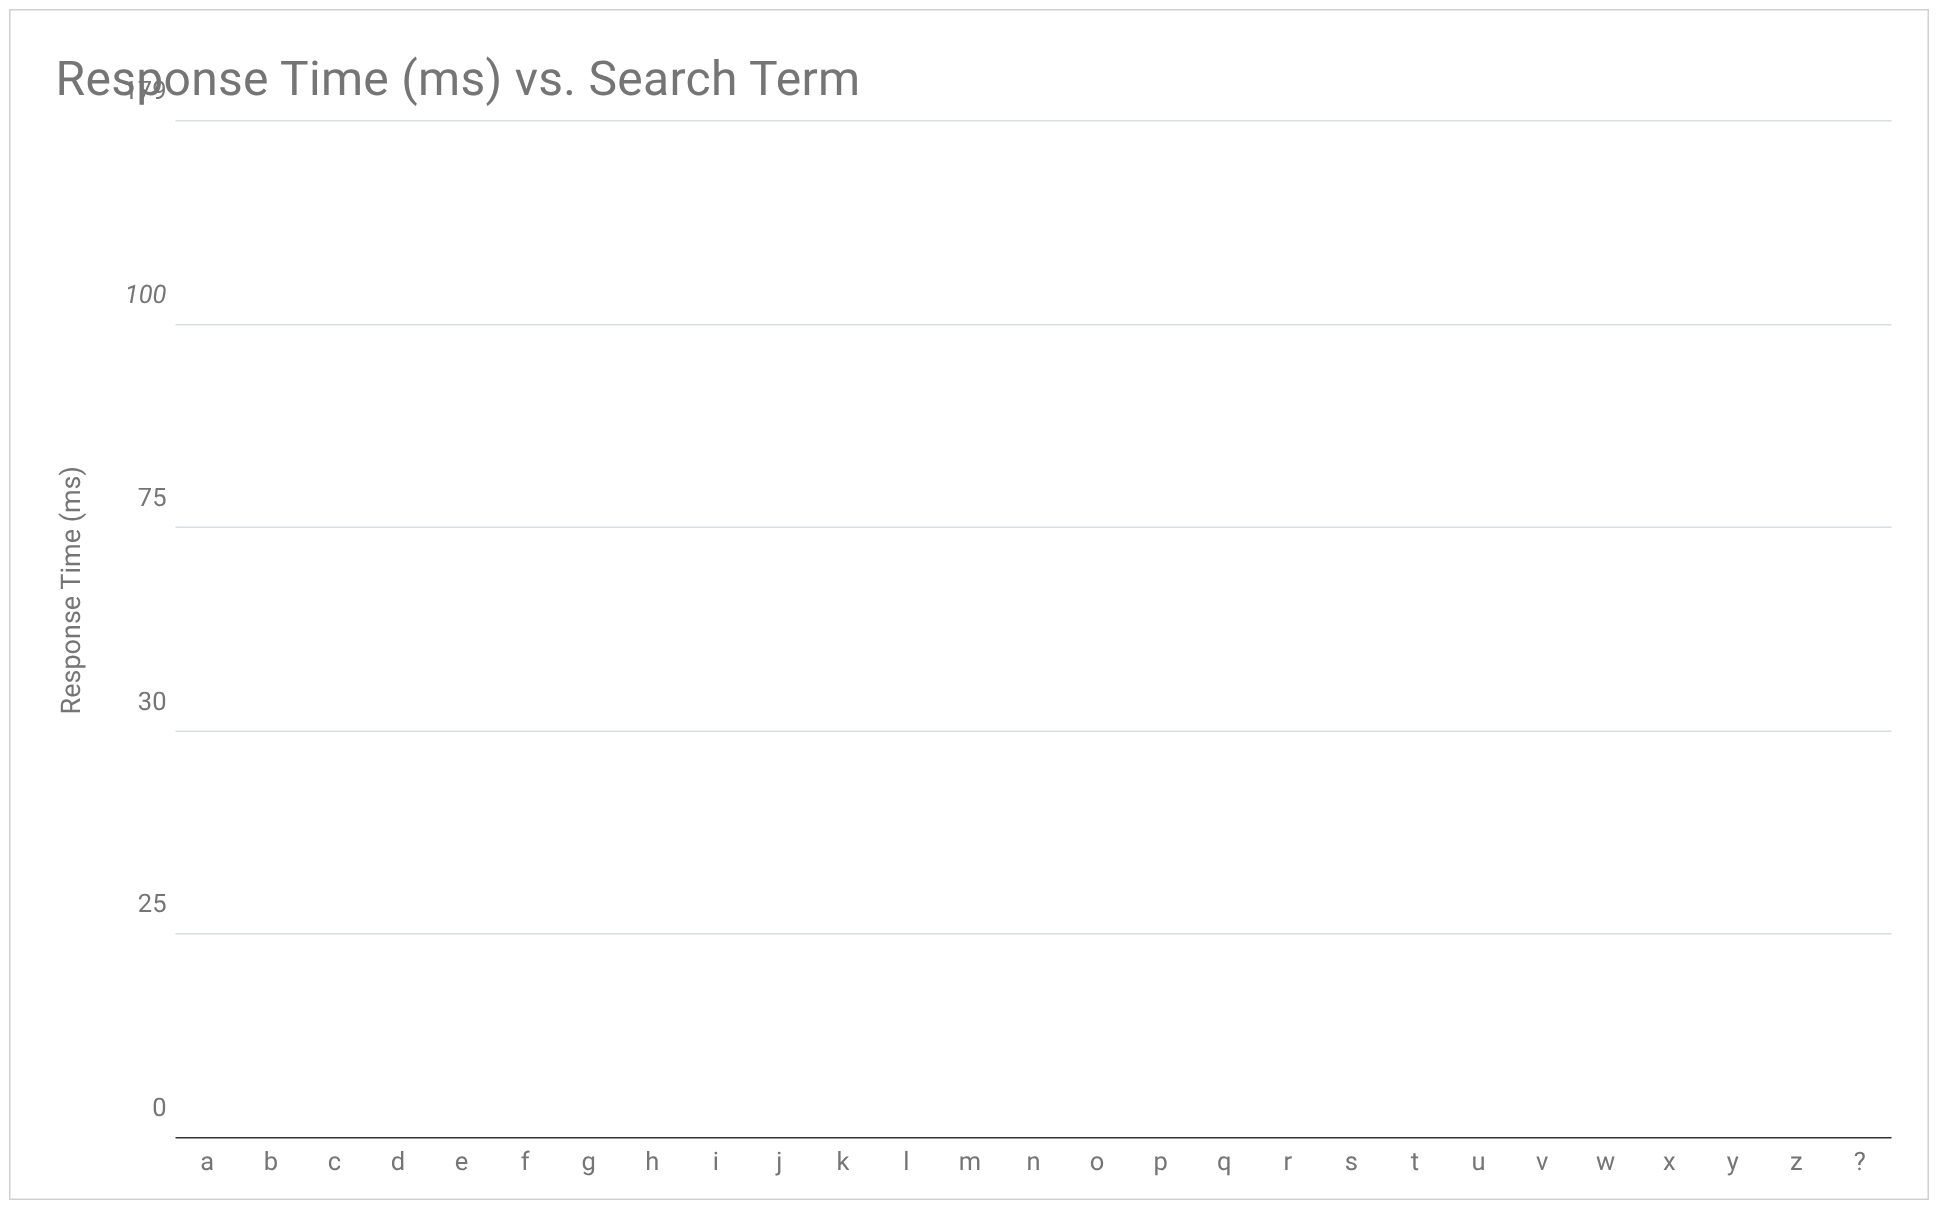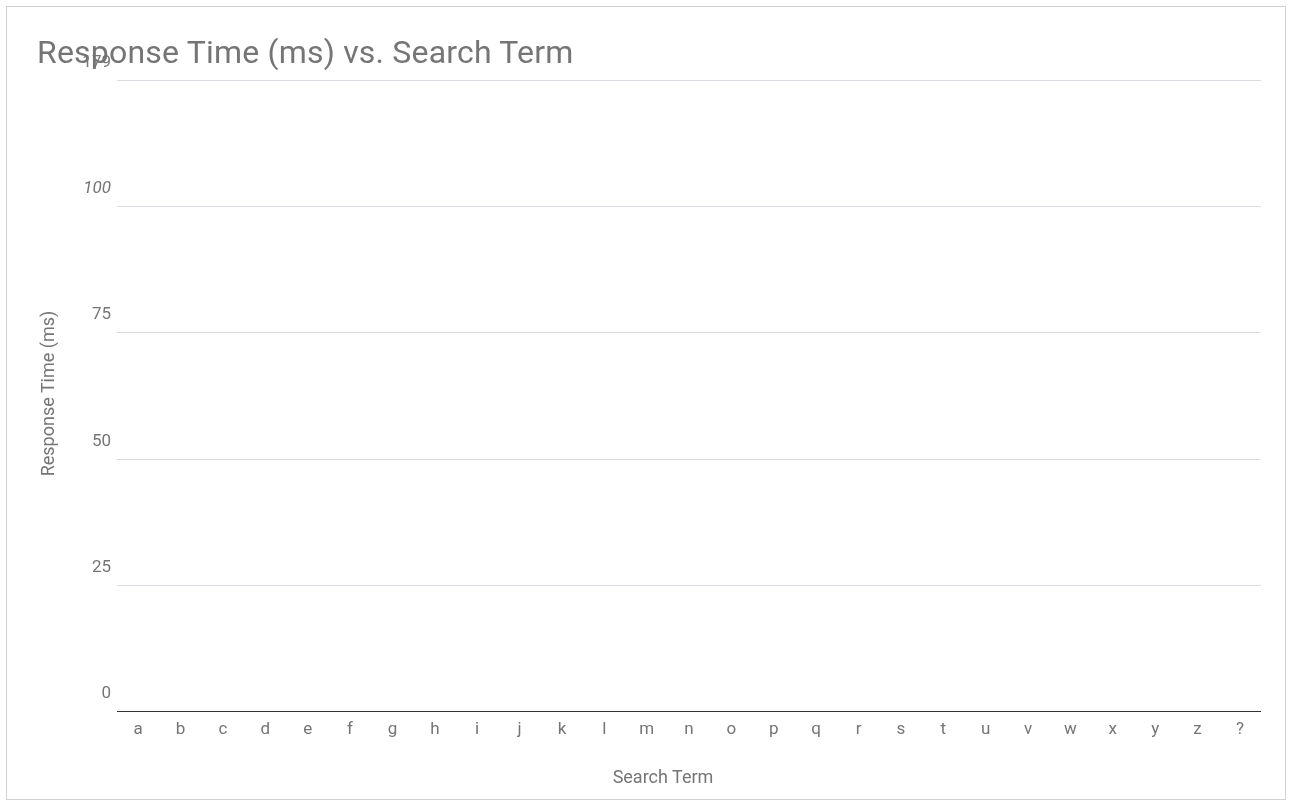--- a/index.html
+++ b/index.html
@@ -136,21 +136,21 @@
     <div class="chart-wrap">
       <div class="ylabel-col">
         <div class="ylabel">Response Time (ms)</div>
       </div>
 
       <div class="chart-main">
         <div class="plot-row">
           <div class="yticks" id="yticks">
               <div class="ytick" style="bottom: 0%;">0</div>
               <div class="ytick" style="bottom: 20%; margin-top: 16px;">25</div>
-              <div class="ytick" style="bottom: 40%;">50</div>
+              <div class="ytick" style="bottom: 40%;">30</div>
               <div class="ytick" style="bottom: 60%; margin-left: 24px;">75</div>
               <div class="ytick" style="bottom: 80%; font-style: italic;">100</div>
               <div class="ytick" style="bottom: 100%;">179</div>
             </div>
           <div class="plot" id="plot">
             <div class="bars" id="bars">
                 <div class="slot">
                   <div class="bar" title="a: 89" style="height: 71.2%; background: rgb(66, 133, 244);"></div>
                 </div>
                 <div class="slot">
@@ -262,17 +262,16 @@
             <div class="xtick">s</div>
             <div class="xtick">t</div>
             <div class="xtick">u</div>
             <div class="xtick">v</div>
             <div class="xtick">w</div>
             <div class="xtick">x</div>
             <div class="xtick">y</div>
             <div class="xtick">z</div>
             <div class="xtick">?</div>
           </div>
-        <div class="xlabel">Search Term</div>
       </div>
     </div>
   </div>
 </div>
 
 </body></html>

